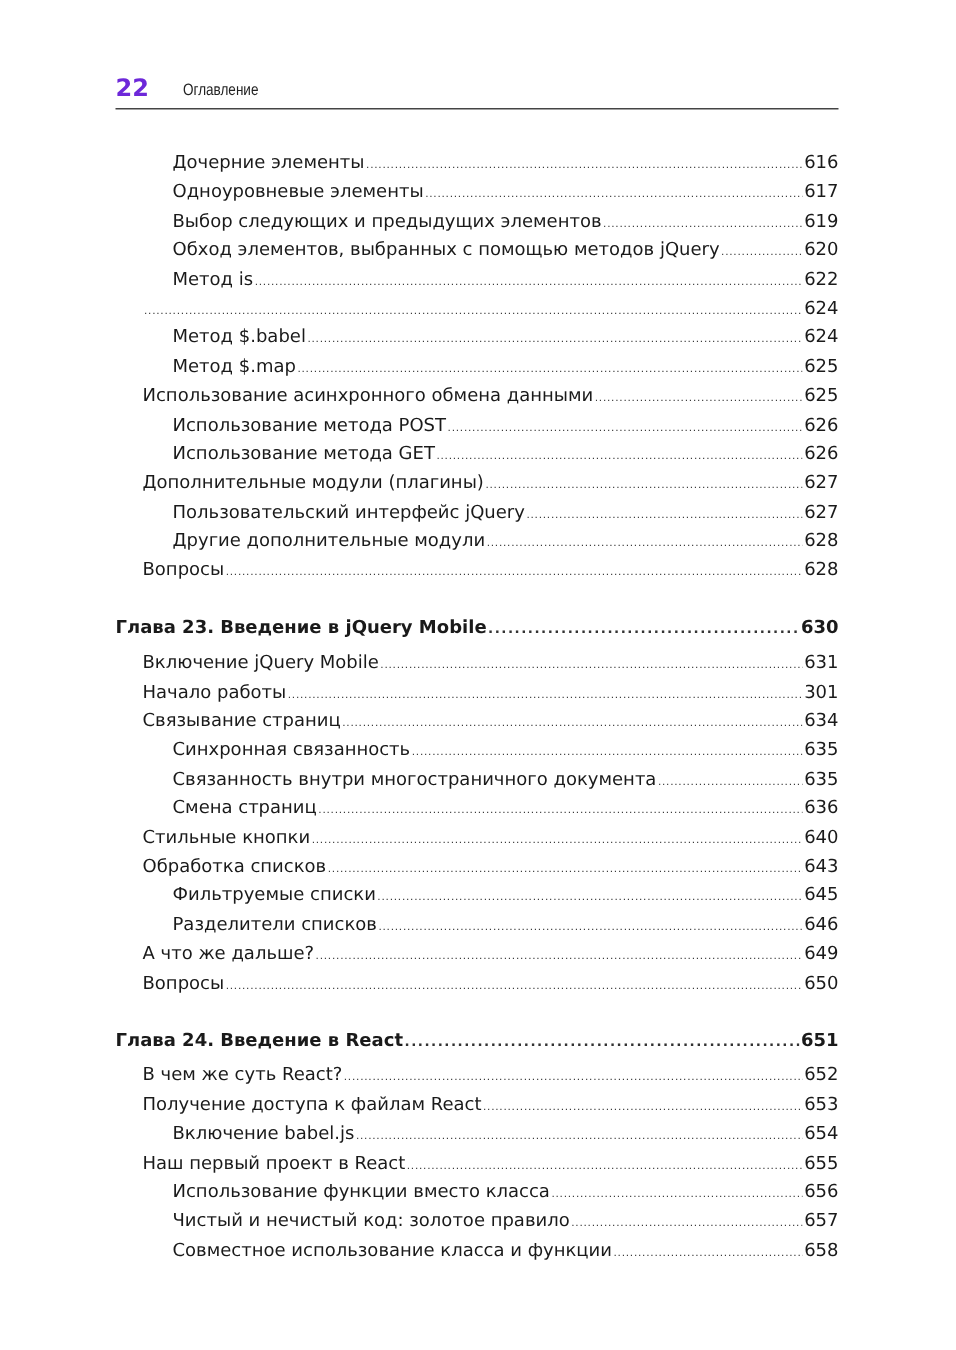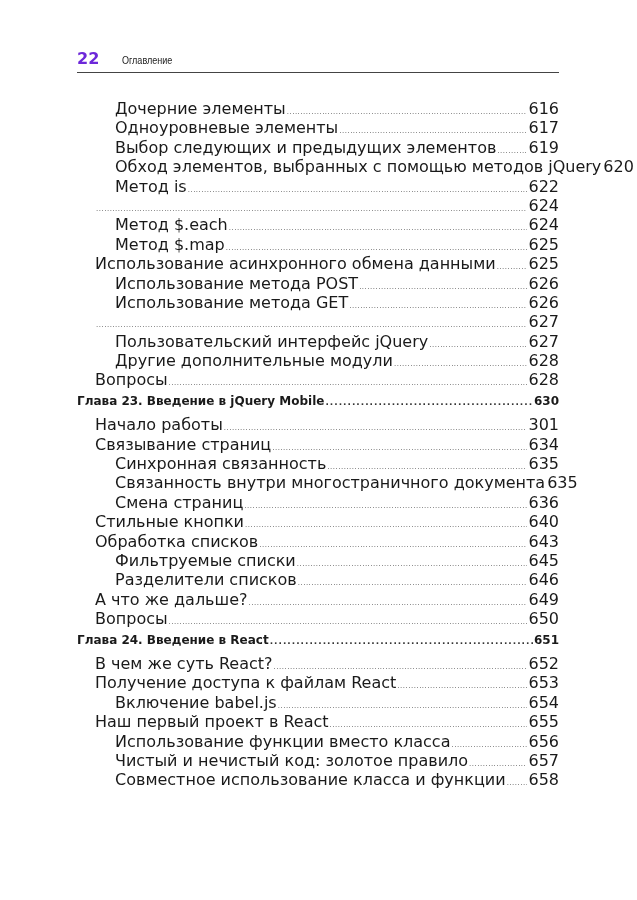--- a/index.html
+++ b/index.html
@@ -17,25 +17,25 @@
       font-family: "DejaVu Sans", sans-serif; font-weight: bold; font-size: 16px; color: #6d28d9;
     }
     .running-title {
       position: absolute; left: 45px; top: 8px;
       font-family: "Liberation Sans", sans-serif; font-size: 11px; color: #222;
       transform: scaleX(0.82); transform-origin: left center;
     }
     .toc { position: absolute; left: 77px; top: 99px; width: 482px; }
     .row {
       display: flex; align-items: baseline; height: 19.4px;
-      font-size: 16px; line-height: 19.4px; white-space: nowrap;
+      font-size: 12px; line-height: 19.4px; white-space: nowrap;
     }
     .row.l1 { padding-left: 18px; }
     .row.l2 { padding-left: 38px; }
-    .row.chapter { font-weight: bold; font-size: 12px; margin-top: 2px; margin-bottom: 4px; }
+    .row.chapter { font-weight: bold; font-size: 12px; margin-top: 19px; margin-bottom: 4px; }
     .row .title { flex: 0 0 auto; }
     .row .leader {
       flex: 1 1 auto; overflow: hidden; margin: 0 1px; letter-spacing: 0.5px;
       font-size: 7px; color: #333; font-weight: normal;
     }
     .row.chapter .leader { font-weight: bold; font-size: 9px; letter-spacing: 1px; }
     .row .leader::before {
       content: "................................................................................................................................................................................................................................................";
     }
     .row .page { flex: 0 0 auto; text-align: right; }
@@ -72,21 +72,21 @@
     <div class="row l2">
       <span class="title">Метод is</span>
       <span class="leader"></span>
       <span class="page">622</span>
     </div>
     <div class="row l1">
       <span class="leader"></span>
       <span class="page">624</span>
     </div>
     <div class="row l2">
-      <span class="title">Метод $.each</span>
+      <span class="title">Метод $.babel</span>
       <span class="leader"></span>
       <span class="page">624</span>
     </div>
     <div class="row l2">
       <span class="title">Метод $.map</span>
       <span class="leader"></span>
       <span class="page">625</span>
     </div>
     <div class="row l1">
       <span class="title">Использование асинхронного обмена данными</span>
@@ -97,20 +97,21 @@
       <span class="title">Использование метода POST</span>
       <span class="leader"></span>
       <span class="page">626</span>
     </div>
     <div class="row l2">
       <span class="title">Использование метода GET</span>
       <span class="leader"></span>
       <span class="page">626</span>
     </div>
     <div class="row l1">
+      <span class="title">Дополнительные модули (плагины)</span>
       <span class="leader"></span>
       <span class="page">627</span>
     </div>
     <div class="row l2">
       <span class="title">Пользовательский интерфейс jQuery</span>
       <span class="leader"></span>
       <span class="page">627</span>
     </div>
     <div class="row l2">
       <span class="title">Другие дополнительные модули</span>
@@ -119,20 +120,25 @@
     </div>
     <div class="row l1">
       <span class="title">Вопросы</span>
       <span class="leader"></span>
       <span class="page">628</span>
     </div>
     <div class="row chapter">
       <span class="title">Глава 23. Введение в jQuery Mobile</span>
       <span class="leader"></span>
       <span class="page">630</span>
+    </div>
+    <div class="row l1">
+      <span class="title">Включение jQuery Mobile</span>
+      <span class="leader"></span>
+      <span class="page">631</span>
     </div>
     <div class="row l1">
       <span class="title">Начало работы</span>
       <span class="leader"></span>
       <span class="page">301</span>
     </div>
     <div class="row l1">
       <span class="title">Связывание страниц</span>
       <span class="leader"></span>
       <span class="page">634</span>

